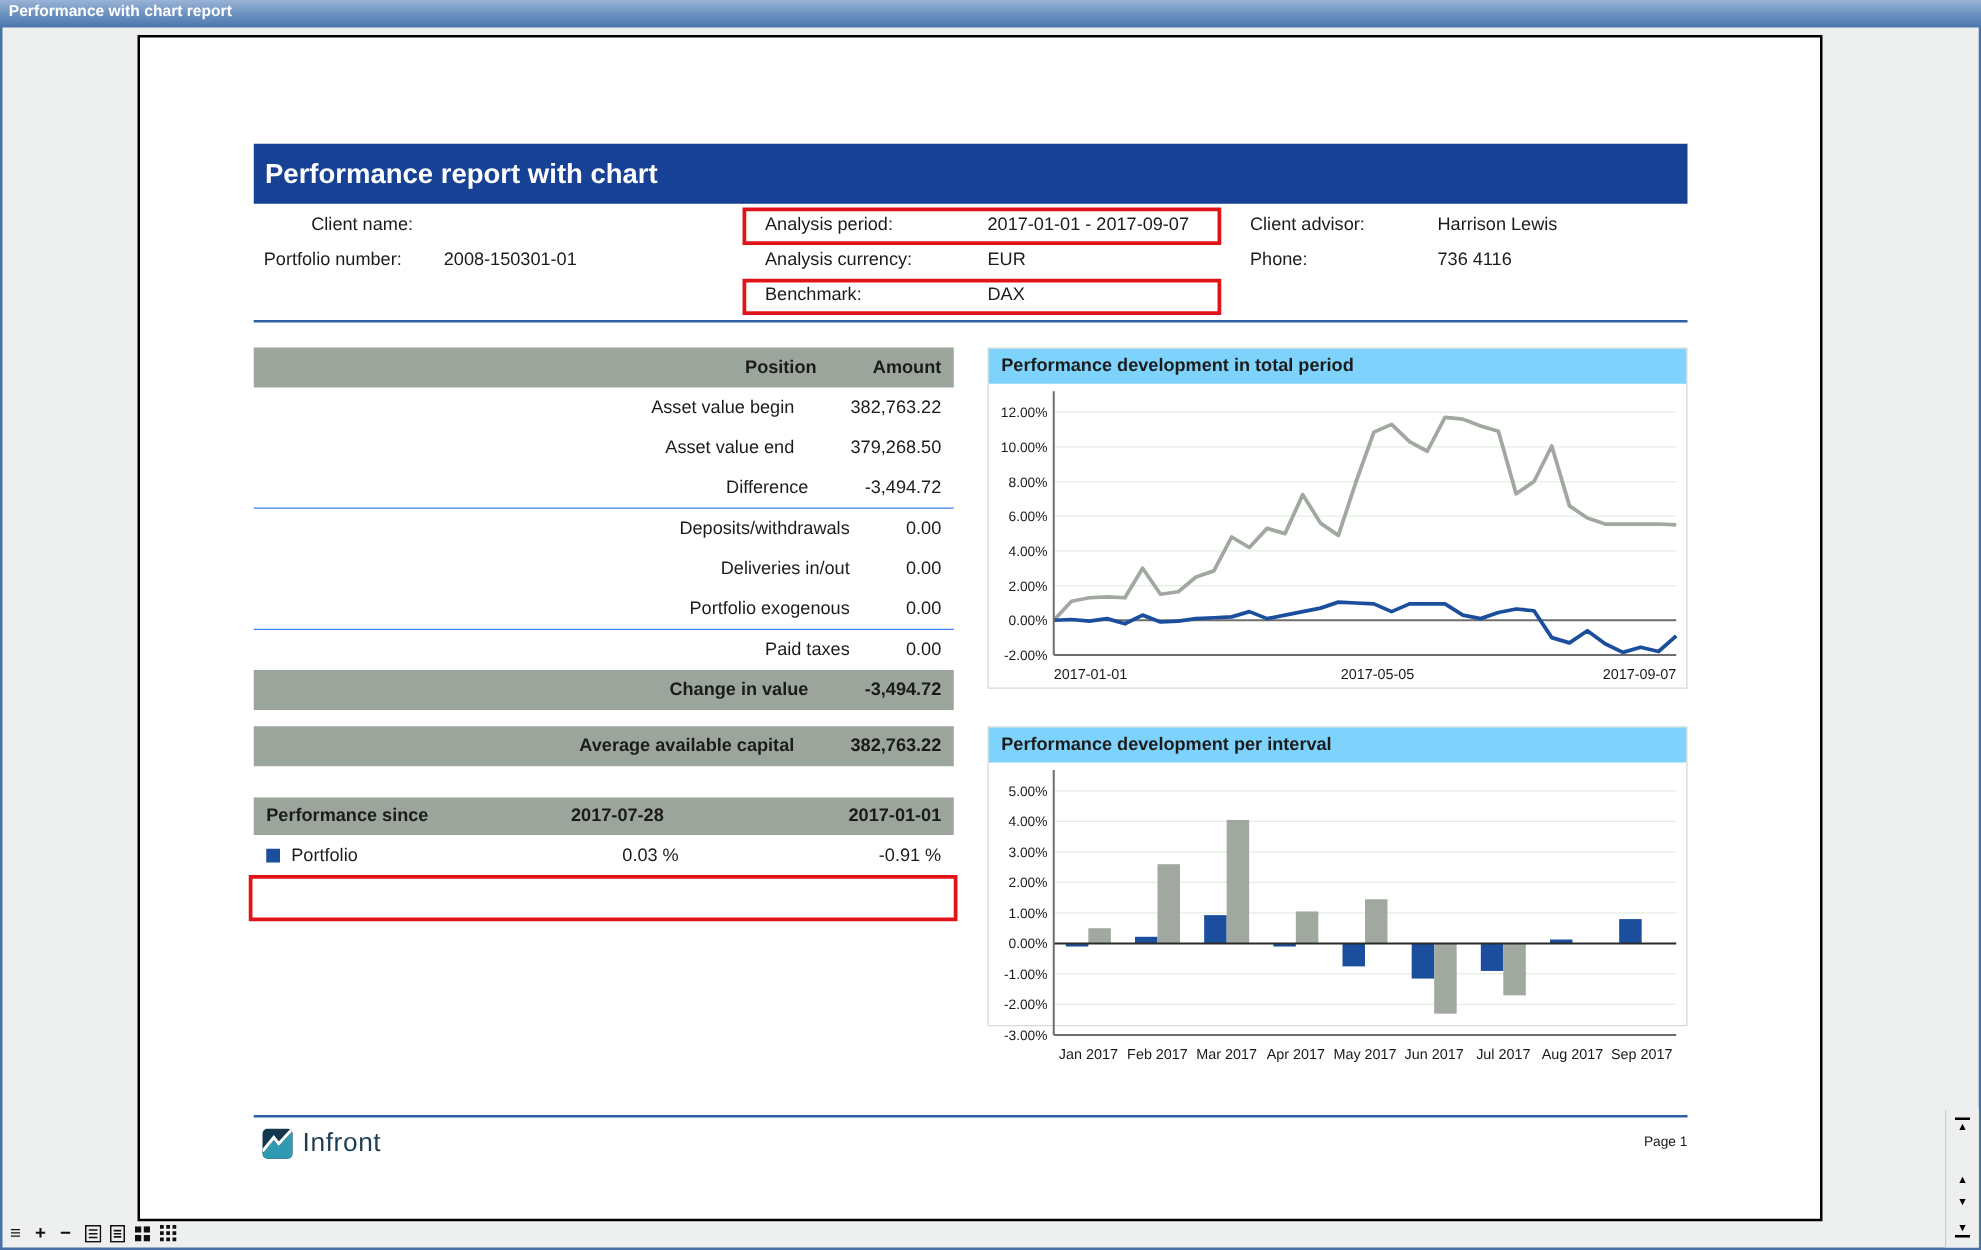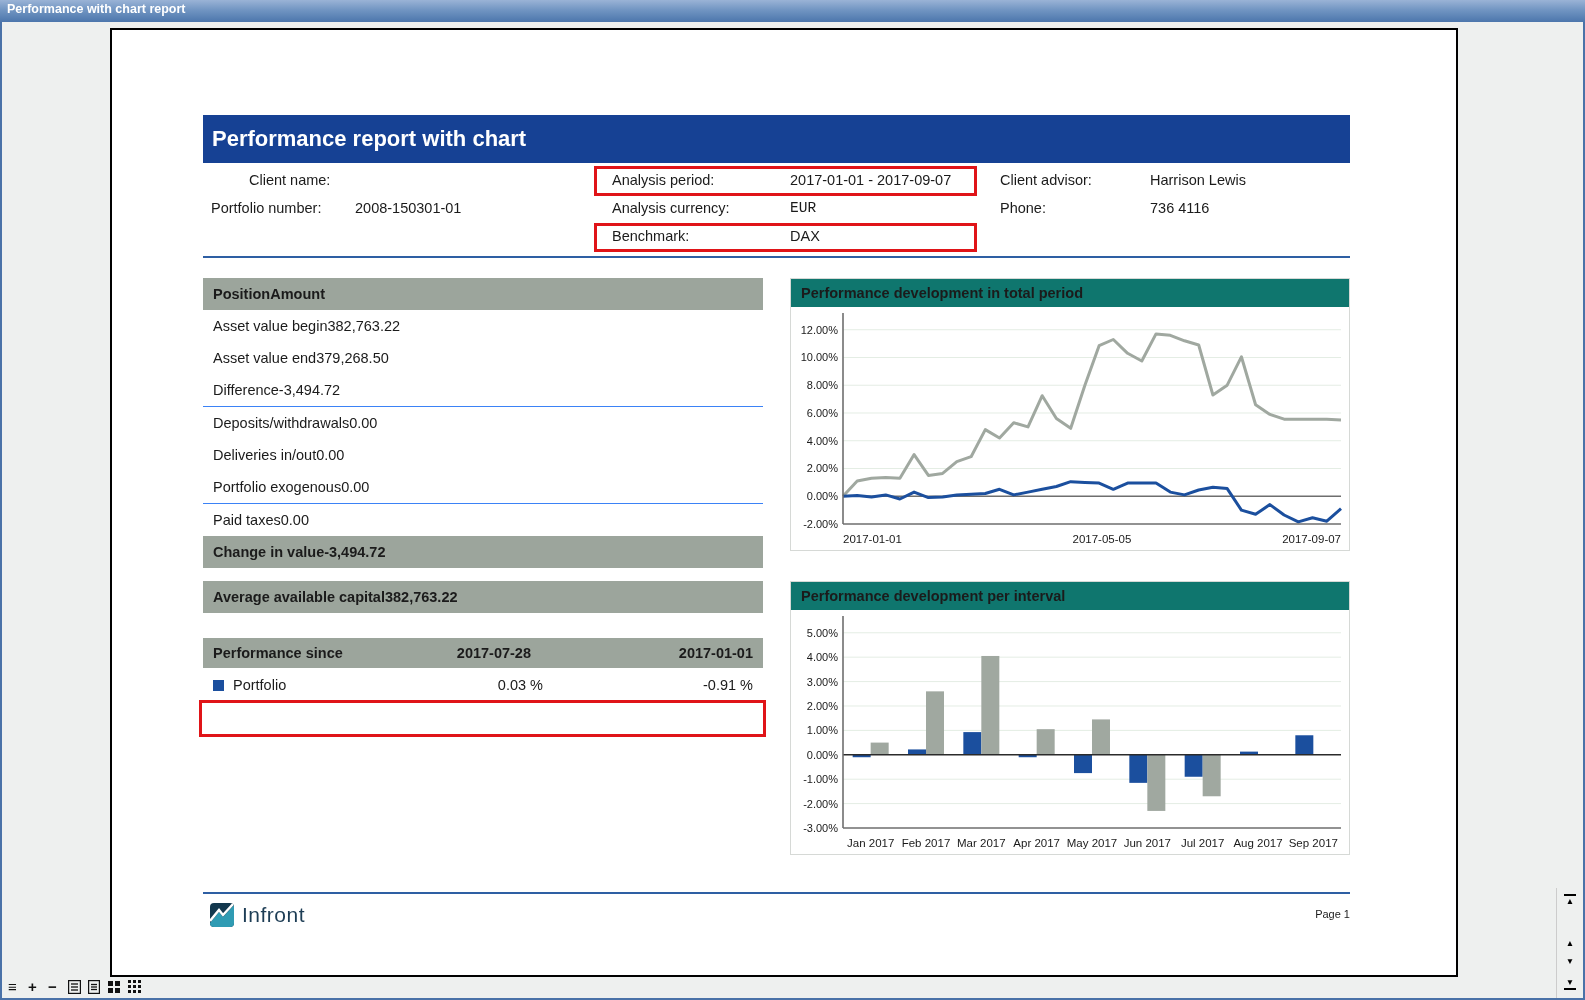--- a/index.html
+++ b/index.html
@@ -25,36 +25,36 @@
     display:flex;align-items:center;padding-left:9px;
     color:#fff;font-size:22px;font-weight:bold;
   }
   .lbl,.val{position:absolute;height:20px;font-size:14.5px;white-space:nowrap;}
   .sep-blue{position:absolute;background:#2e5fa3;height:2px;}
   .redbox{position:absolute;border:3px solid #e01418;pointer-events:none;}
 
   
   .tbl{position:absolute;left:91px;width:560px;font-size:14.5px;}
   .sage{background:#9ca59c;}
-  .trow{display:flex;justify-content:flex-start;align-items:center;padding:16px 10px;}
+  .trow{display:flex;justify-content:flex-end;align-items:center;padding:16px 10px;gap:45px;}
   .thead{height:29px;font-weight:bold;}
   .prow{height:31px;}
   .group-start{border-top:1px solid #3b82f6;}
   .ptotal{height:29px;font-weight:bold;}
   .avgbar{height:30px;font-weight:bold;}
   .perf-grid{display:grid;grid-template-columns:1fr 160px 210px;align-items:center;padding:0 10px;}
   .perf-head{height:30px;font-weight:bold;gap:12px;}
   .perf-row{height:34px;background:#fff;}
   .perf-row + .perf-row{border-top:1px solid #c9d0c9;}
   .perf-grid .c2,.perf-grid .c3{text-align:right;}
   .swatch{display:inline-block;width:11px;height:11px;margin-right:9px;vertical-align:-1px;}
 
   
   .chart-panel{position:absolute;left:678px;width:560px;border:1px solid #d6d9d6;background:#fff;}
-  .panel-title{height:28px;background:#0f766e;font-weight:bold;font-size:14.5px;display:flex;align-items:center;padding-left:10px;}
+  .panel-title{height:28px;background:#7dd3fc;font-weight:bold;font-size:14.5px;display:flex;align-items:center;padding-left:10px;}
   .chart-panel svg{display:block;}
 
   
   .footer-logo{position:absolute;left:97px;top:872px;display:flex;align-items:center;gap:7px;}
   .logo-text{font-size:21px;color:#1d3d55;letter-spacing:.5px;}
   .page-num{position:absolute;top:878px;left:1038px;width:200px;text-align:right;font-size:11px;}
 
   
   .toolbar{position:absolute;left:8px;bottom:5px;display:flex;}
   .tool{width:20px;height:16px;display:flex;align-items:center;justify-content:flex-start;cursor:default;}
@@ -80,21 +80,21 @@
   </div>
 
   <span class="lbl" style="left:99px;top:142px;margin-left:38px;">Client name:</span>
   <span class="val" style="left:243px;top:142px;"></span>
   <span class="lbl" style="left:99px;top:170px;">Portfolio number:</span>
   <span class="val" style="left:243px;top:170px;">2008-150301-01</span>
 
   <span class="lbl" style="left:500px;top:142px;">Analysis period:</span>
   <span class="val" style="left:678px;top:142px;">2017-01-01 - 2017-09-07</span>
   <span class="lbl" style="left:500px;top:170px;">Analysis currency:</span>
-  <span class="val" style="left:678px;top:170px;font-family:Liberation Mono, monospace;">EUR</span>
+  <span class="val" style="left:678px;top:170px;">EUR</span>
   <span class="lbl" style="left:500px;top:198px;">Benchmark:</span>
   <span class="val" style="left:678px;top:198px;">DAX</span>
 
   <span class="lbl" style="left:888px;top:142px;">Client advisor:</span>
   <span class="val" style="left:1038px;top:142px;">Harrison Lewis</span>
   <span class="lbl" style="left:888px;top:170px;">Phone:</span>
   <span class="val" style="left:1038px;top:170px;">736 4116</span>
 
   <div class="redbox" style="left:482px;top:136px;width:383px;height:30px;"></div>
   <div class="redbox" style="left:482px;top:193px;width:383px;height:29px;"></div>
@@ -183,21 +183,21 @@
           <polyline points="52.0,189.2 66.2,174.0 80.5,171.2 94.7,170.5 108.9,171.2 123.1,147.6 137.4,168.4 151.6,166.4 165.8,154.6 180.1,149.7 194.3,122.6 208.5,131.0 222.7,115.7 237.0,119.9 251.2,88.7 265.4,111.5 279.7,121.3 293.9,78.2 308.1,38.7 322.3,32.5 336.6,46.3 350.8,54.0 365.0,26.9 379.3,28.3 393.5,33.8 407.7,38.0 421.9,88.0 436.2,78.2 450.4,49.8 464.6,97.7 478.9,107.4 493.1,112.2 507.3,112.2 521.5,112.2 535.8,112.2 550.0,112.9" fill="none" stroke="#a0a8a0" stroke-width="3" stroke-linejoin="round"></polyline>
           <polyline points="52.0,189.2 66.2,188.6 80.5,189.9 94.7,187.9 108.9,192.0 123.1,185.1 137.4,190.6 151.6,189.9 165.8,187.9 180.1,187.2 194.3,186.5 208.5,182.3 222.7,187.9 237.0,185.1 251.2,182.3 265.4,179.5 279.7,174.7 293.9,175.4 308.1,176.1 322.3,182.3 336.6,176.1 350.8,176.1 365.0,176.1 379.3,185.1 393.5,187.9 407.7,183.0 421.9,180.2 436.2,181.6 450.4,203.1 464.6,207.3 478.9,197.6 493.1,208.0 507.3,214.9 521.5,210.8 535.8,214.2 550.0,201.7" fill="none" stroke="#1b4f9e" stroke-width="3" stroke-linejoin="round"></polyline>
           <line x1="52" x2="52" y1="6" y2="217" stroke="#6e6e6e" stroke-width="1.6"></line>
           <line x1="52" x2="550" y1="217" y2="217" stroke="#6e6e6e" stroke-width="1.6"></line>
           <text x="52" y="236" text-anchor="start" font-size="11.5" fill="#1a1a1a">2017-01-01</text>
           <text x="310.96000000000004" y="236" text-anchor="middle" font-size="11.5" fill="#1a1a1a">2017-05-05</text>
           <text x="550" y="236" text-anchor="end" font-size="11.5" fill="#1a1a1a">2017-09-07</text>
         </svg>
       </div>
   </div>
-  <div class="chart-panel" style="top:551px;height:274px;">
+  <div class="chart-panel" style="top:551px;height:240px;">
     <div class="panel-title">Performance development per interval</div>
     <div id="bar-chart">
         <svg width="558" height="244" viewBox="0 0 558 244">
           <text x="47" y="222" text-anchor="end" font-size="11" fill="#1a1a1a">-3.00%</text>
           <line x1="52" x2="550" y1="193.5980861244019" y2="193.5980861244019" stroke="#e4ede4" stroke-width="1"></line>
           <text x="47" y="197.5980861244019" text-anchor="end" font-size="11" fill="#1a1a1a">-2.00%</text>
           <line x1="52" x2="550" y1="169.19617224880383" y2="169.19617224880383" stroke="#e4ede4" stroke-width="1"></line>
           <text x="47" y="173.19617224880383" text-anchor="end" font-size="11" fill="#1a1a1a">-1.00%</text>
           <text x="47" y="148.79425837320574" text-anchor="end" font-size="11" fill="#1a1a1a">0.00%</text>
           <line x1="52" x2="550" y1="120.39234449760765" y2="120.39234449760765" stroke="#e4ede4" stroke-width="1"></line>

